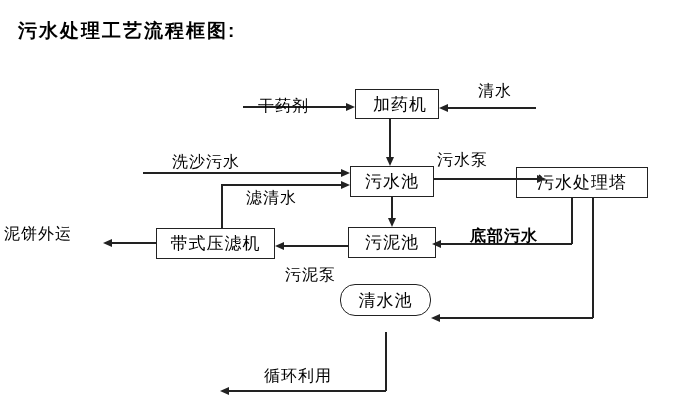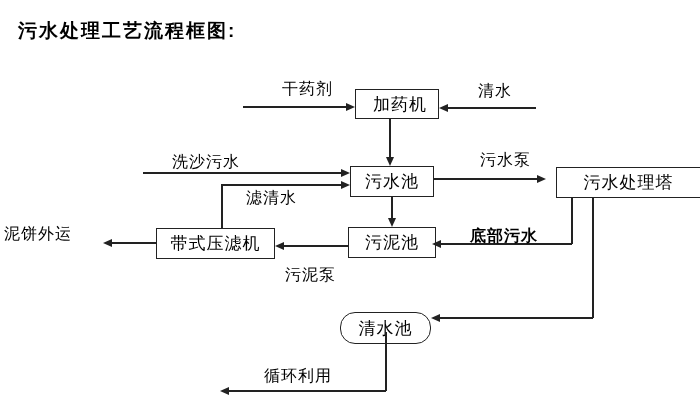--- a/index.html
+++ b/index.html
@@ -43,48 +43,48 @@
 </style>
 </head>
 <body>
 
 <div class="canvas">
 
   <div class="title">污水处理工艺流程框图:</div>
 
   <div class="node" style="left:355px;top:89px;width:84px;height:30px;padding-left:6px;">加药机</div>
   <div class="node" style="left:350px;top:166px;width:84px;height:31px;">污水池</div>
-  <div class="node" style="left:556px;top:167px;width:145px;height:31px;">污水处理塔</div>
+  <div class="node" style="left:516px;top:167px;width:132px;height:31px;">污水处理塔</div>
   <div class="node" style="left:348px;top:227px;width:88px;height:31px;">污泥池</div>
   <div class="node" style="left:156px;top:228px;width:119px;height:31px;">带式压滤机</div>
-  <div class="node" style="left:340px;top:312px;width:91px;height:32px;border-radius:15px;">清水池</div>
+  <div class="node" style="left:340px;top:284px;width:91px;height:32px;border-radius:15px;">清水池</div>
 
   <div class="hline" style="left:243px;top:106px;width:103px;"></div>
   <div class="ar ar-r" style="left:346px;top:103px;"></div>
-  <div class="lbl" style="left:258px;top:79px;margin-left:24px;">干药剂</div>
+  <div class="lbl" style="left:258px;top:96px;">干药剂</div>
 
   <div class="hline" style="left:448px;top:107px;width:88px;"></div>
   <div class="ar ar-l" style="left:439px;top:104px;"></div>
   <div class="lbl" style="left:478px;top:81px;">清水</div>
 
   <div class="vline" style="left:389px;top:119px;height:39px;"></div>
   <div class="ar ar-d" style="left:386px;top:157px;"></div>
 
   <div class="hline" style="left:143px;top:172px;width:198px;"></div>
   <div class="ar ar-r" style="left:341px;top:169px;"></div>
   <div class="lbl" style="left:172px;top:152px;">洗沙污水</div>
 
   <div class="vline" style="left:221px;top:185px;height:43px;"></div>
   <div class="hline" style="left:221px;top:184px;width:120px;"></div>
   <div class="ar ar-r" style="left:341px;top:181px;"></div>
   <div class="lbl" style="left:246px;top:188px;">滤清水</div>
 
   <div class="hline" style="left:434px;top:178px;width:103px;"></div>
   <div class="ar ar-r" style="left:537px;top:175px;"></div>
-  <div class="lbl" style="left:480px;top:150px;">污水泵</div>
+  <div class="lbl" style="left:437px;top:150px;">污水泵</div>
 
   <div class="vline" style="left:391px;top:197px;height:21px;"></div>
   <div class="ar ar-d" style="left:388px;top:218px;"></div>
 
   <div class="vline" style="left:571px;top:198px;height:46px;"></div>
   <div class="hline" style="left:441px;top:243px;width:131px;"></div>
   <div class="ar ar-l" style="left:432px;top:240px;"></div>
   <div class="lbl" style="left:470px;top:226px;font-weight:bold;">底部污水</div>
 
   <div class="vline" style="left:592px;top:198px;height:120px;"></div>

